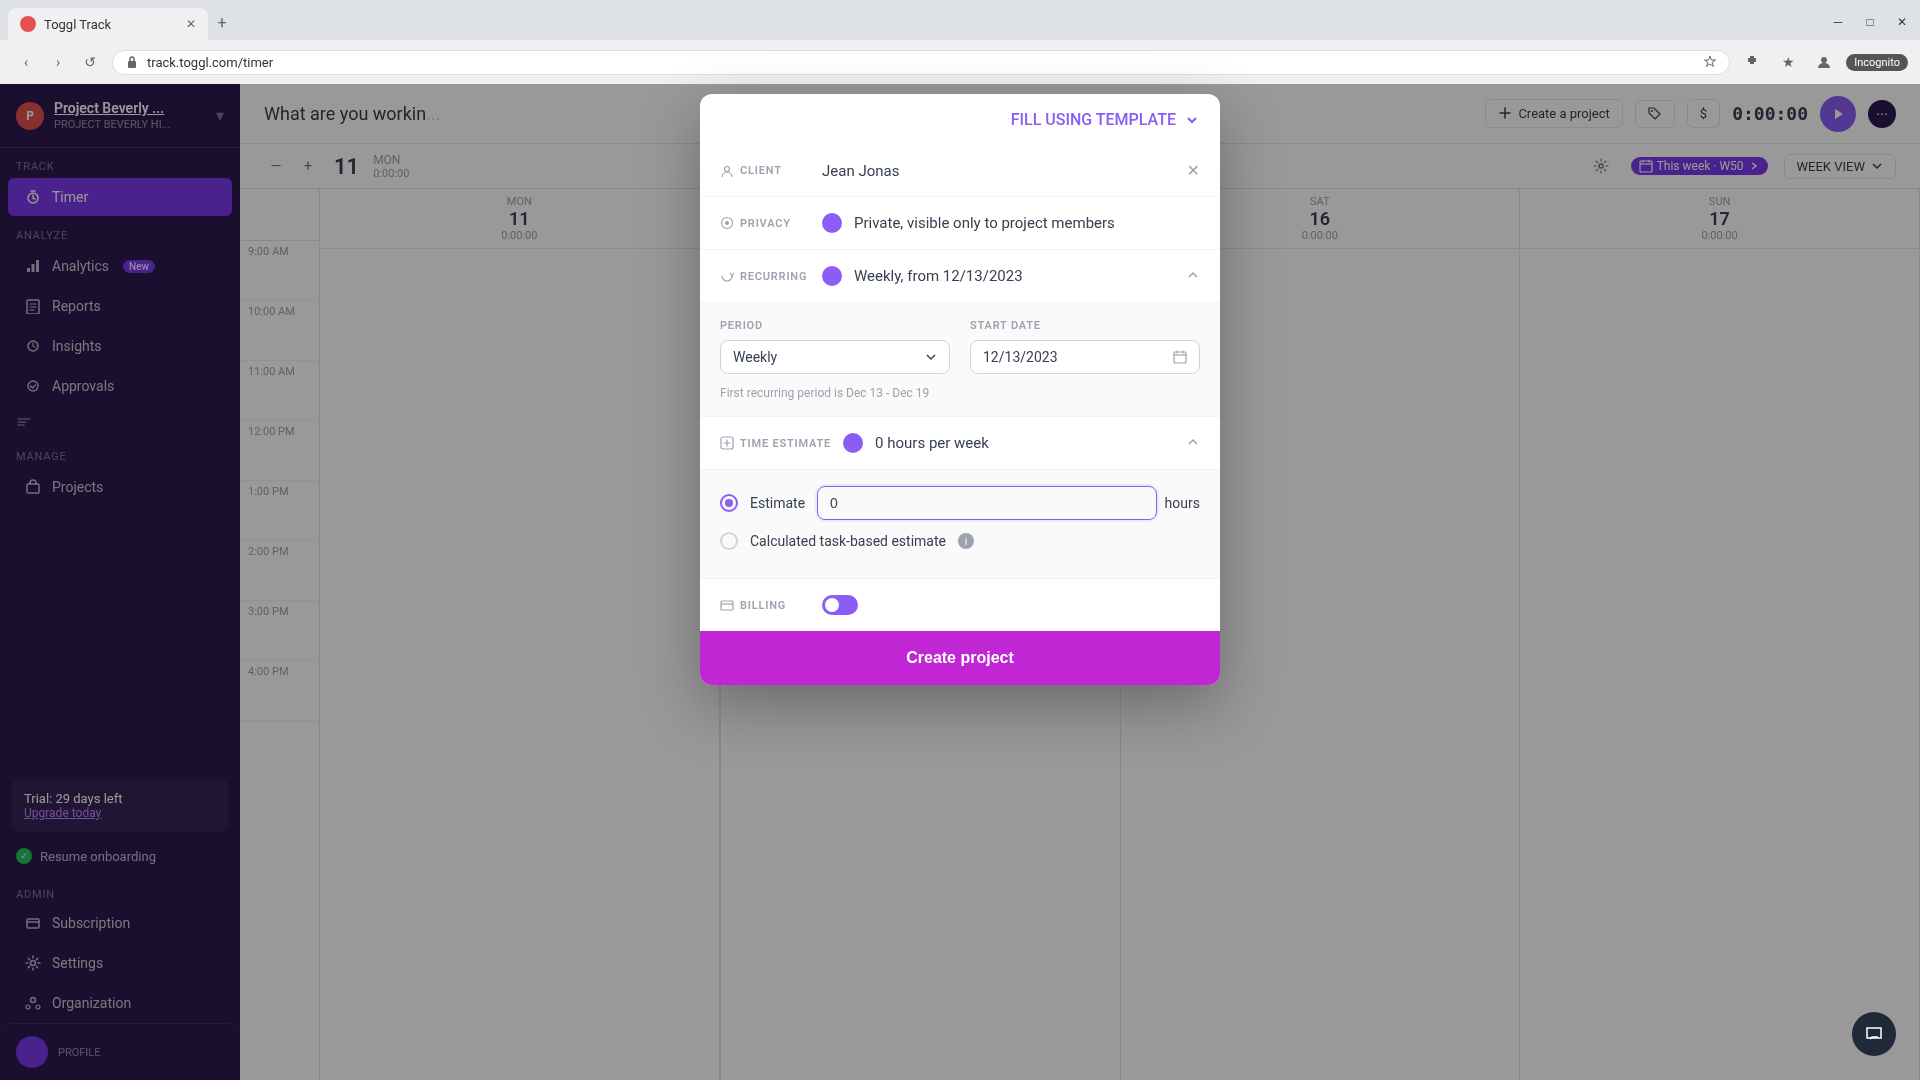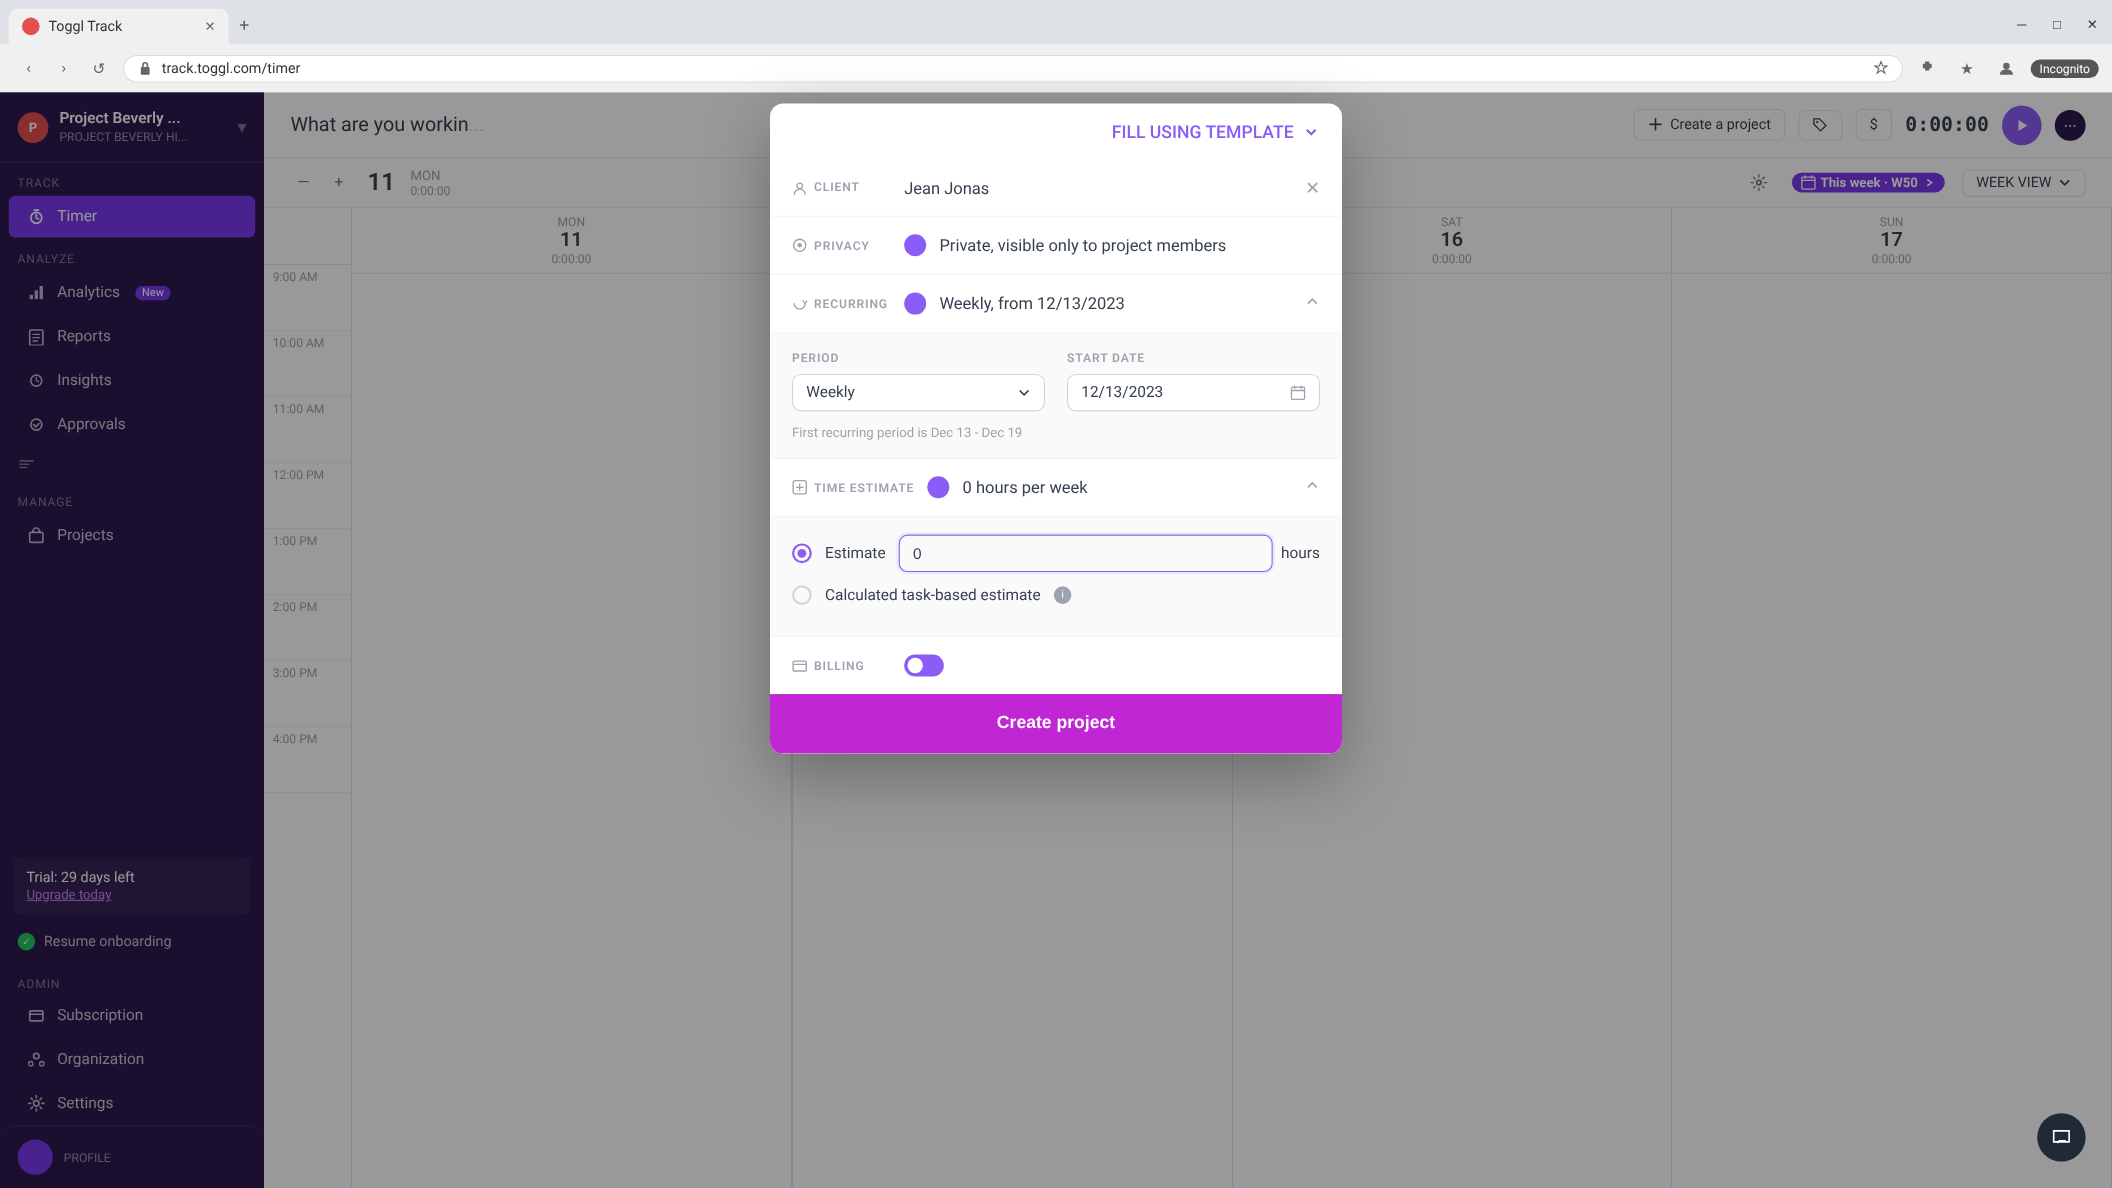--- a/index.html
+++ b/index.html
@@ -21,21 +21,21 @@
     .browser-icon-btn { width: 28px; height: 28px; display: flex; align-items: center; justify-content: center; color: #666; font-size: 14px; cursor: pointer; }
     .incognito-badge { background: #555; color: white; font-size: 11px; padding: 2px 8px; border-radius: 12px; }
     .window-controls { display: flex; align-items: center; gap: 4px; }
     .win-btn { width: 28px; height: 28px; display: flex; align-items: center; justify-content: center; font-size: 12px; color: #333; cursor: pointer; }
 
     
     .app { display: flex; width: 1920px; height: calc(1080px - 84px); position: relative; }
 
     
     .sidebar { width: 240px; background: #2c1a4e; height: 100%; display: flex; flex-direction: column; color: white; flex-shrink: 0; }
-    .sidebar-project-name { font-size: 14px; font-weight: 600; color: white; display: flex; align-items: center; gap: 6px; }
+    .sidebar-project-name { font-size: 14px; font-weight: 600; color: white; display: flex; align-items: center; gap: 6px; text-decoration: underline; }
     .sidebar-project-subtitle { font-size: 11px; color: rgba(255,255,255,0.5); margin-top: 2px; }
     .sidebar-avatar { width: 28px; height: 28px; background: #e44f4f; border-radius: 50%; display: flex; align-items: center; justify-content: center; font-size: 12px; color: white; font-weight: bold; }
     .sidebar-section-label { font-size: 11px; color: rgba(255,255,255,0.4); padding: 12px 16px 4px; text-transform: uppercase; letter-spacing: 0.8px; }
     .sidebar-item { display: flex; align-items: center; gap: 10px; padding: 10px 16px; cursor: pointer; border-radius: 6px; margin: 1px 8px; font-size: 14px; color: rgba(255,255,255,0.75); }
     .sidebar-item.active { background: #7c3aed; color: white; }
     .sidebar-item-icon { width: 18px; height: 18px; display: flex; align-items: center; justify-content: center; flex-shrink: 0; }
     .new-badge { background: #7c3aed; color: white; font-size: 10px; padding: 1px 6px; border-radius: 8px; margin-left: 4px; }
     .sidebar-bottom { margin-top: auto; padding: 12px; }
     .trial-box { background: rgba(255,255,255,0.05); border-radius: 8px; padding: 12px; margin-bottom: 8px; }
     .trial-text { font-size: 13px; color: white; }
@@ -52,21 +52,21 @@
     .main-header-title { font-size: 18px; color: #374151; flex: 1; }
     .header-actions { display: flex; align-items: center; gap: 12px; }
     .header-btn { display: flex; align-items: flex-start; gap: 6px; padding: 6px 12px; border: 1px solid #e5e7eb; border-radius: 6px; background: white; font-size: 13px; cursor: pointer; color: #374151; }
     .timer-display { font-size: 18px; font-weight: 600; color: #374151; font-family: monospace; }
     .play-btn { width: 36px; height: 36px; background: #8b5cf6; border-radius: 50%; display: flex; align-items: center; justify-content: center; cursor: pointer; }
 
     
     .calendar-header { background: white; padding: 8px 24px; display: flex; align-items: center; gap: 16px; border-bottom: 1px solid #e5e7eb; }
     .week-nav { display: flex; align-items: center; gap: 8px; font-size: 14px; color: #374151; }
     .week-nav-btn { width: 24px; height: 24px; display: flex; align-items: center; justify-content: center; cursor: pointer; color: #6b7280; }
-    .week-badge { background: #7c3aed; color: white; font-size: 12px; padding: 2px 8px; border-radius: 12px; display: flex; align-items: center; gap: 4px; font-weight: bold; }
+    .week-badge { background: #7c3aed; color: white; font-size: 12px; padding: 2px 8px; border-radius: 12px; display: flex; align-items: center; gap: 4px; }
     .week-view-btn { font-size: 13px; color: #374151; padding: 4px 12px; border: 1px solid #e5e7eb; border-radius: 6px; cursor: pointer; display: flex; align-items: center; gap: 6px; }
     .settings-icon-btn { width: 28px; height: 28px; display: flex; align-items: center; justify-content: center; cursor: pointer; color: #6b7280; }
     .time-col { width: 80px; flex-shrink: 0; background: white; border-right: 1px solid #e5e7eb; }
     .time-slot { height: 60px; padding: 4px 8px; font-size: 11px; color: #9ca3af; border-bottom: 1px solid #f3f4f6; }
     .day-col { flex: 1; border-right: 1px solid #e5e7eb; background: white; }
     .day-header { padding: 6px 8px; text-align: center; border-bottom: 1px solid #e5e7eb; }
     .day-name { font-size: 11px; color: #9ca3af; }
     .day-num { font-size: 18px; font-weight: 600; color: #374151; }
     .day-time { font-size: 11px; color: #9ca3af; }
 
@@ -282,36 +282,36 @@
             <rect x="2" y="4" width="12" height="9" rx="1" stroke="rgba(255,255,255,0.7)" stroke-width="1.5" fill="none"></rect>
             <path d="M2 7h12" stroke="rgba(255,255,255,0.7)" stroke-width="1.5"></path>
           </svg>
       </div>
       <span>Subscription</span>
     </div>
 
     <div class="sidebar-item">
       <div class="sidebar-item-icon">
         <svg width="16" height="16" viewBox="0 0 16 16">
+            <circle cx="8" cy="8" r="2.5" stroke="rgba(255,255,255,0.7)" stroke-width="1.5" fill="none"></circle>
+            <path d="M8 1v2M8 13v2M1 8h2M13 8h2M3.2 3.2l1.4 1.4M11.4 11.4l1.4 1.4M3.2 12.8l1.4-1.4M11.4 4.6l1.4-1.4" stroke="rgba(255,255,255,0.7)" stroke-width="1.5" stroke-linecap="round"></path>
+          </svg>
+      </div>
+      <span>Settings</span>
+    </div>
+
+    <div class="sidebar-item">
+      <div class="sidebar-item-icon">
+        <svg width="16" height="16" viewBox="0 0 16 16">
             <circle cx="8" cy="5" r="2.5" stroke="rgba(255,255,255,0.7)" stroke-width="1.5" fill="none"></circle>
             <circle cx="3" cy="12" r="2" stroke="rgba(255,255,255,0.7)" stroke-width="1.2" fill="none"></circle>
             <circle cx="13" cy="12" r="2" stroke="rgba(255,255,255,0.7)" stroke-width="1.2" fill="none"></circle>
           </svg>
       </div>
       <span>Organization</span>
-    </div>
-
-    <div class="sidebar-item">
-      <div class="sidebar-item-icon">
-        <svg width="16" height="16" viewBox="0 0 16 16">
-            <circle cx="8" cy="8" r="2.5" stroke="rgba(255,255,255,0.7)" stroke-width="1.5" fill="none"></circle>
-            <path d="M8 1v2M8 13v2M1 8h2M13 8h2M3.2 3.2l1.4 1.4M11.4 11.4l1.4 1.4M3.2 12.8l1.4-1.4M11.4 4.6l1.4-1.4" stroke="rgba(255,255,255,0.7)" stroke-width="1.5" stroke-linecap="round"></path>
-          </svg>
-      </div>
-      <span>Settings</span>
     </div>
 
     <div class="profile-area">
       <div class="profile-avatar"></div>
       <span class="profile-label">PROFILE</span>
     </div>
   </div>
 
   <div class="main">
 

